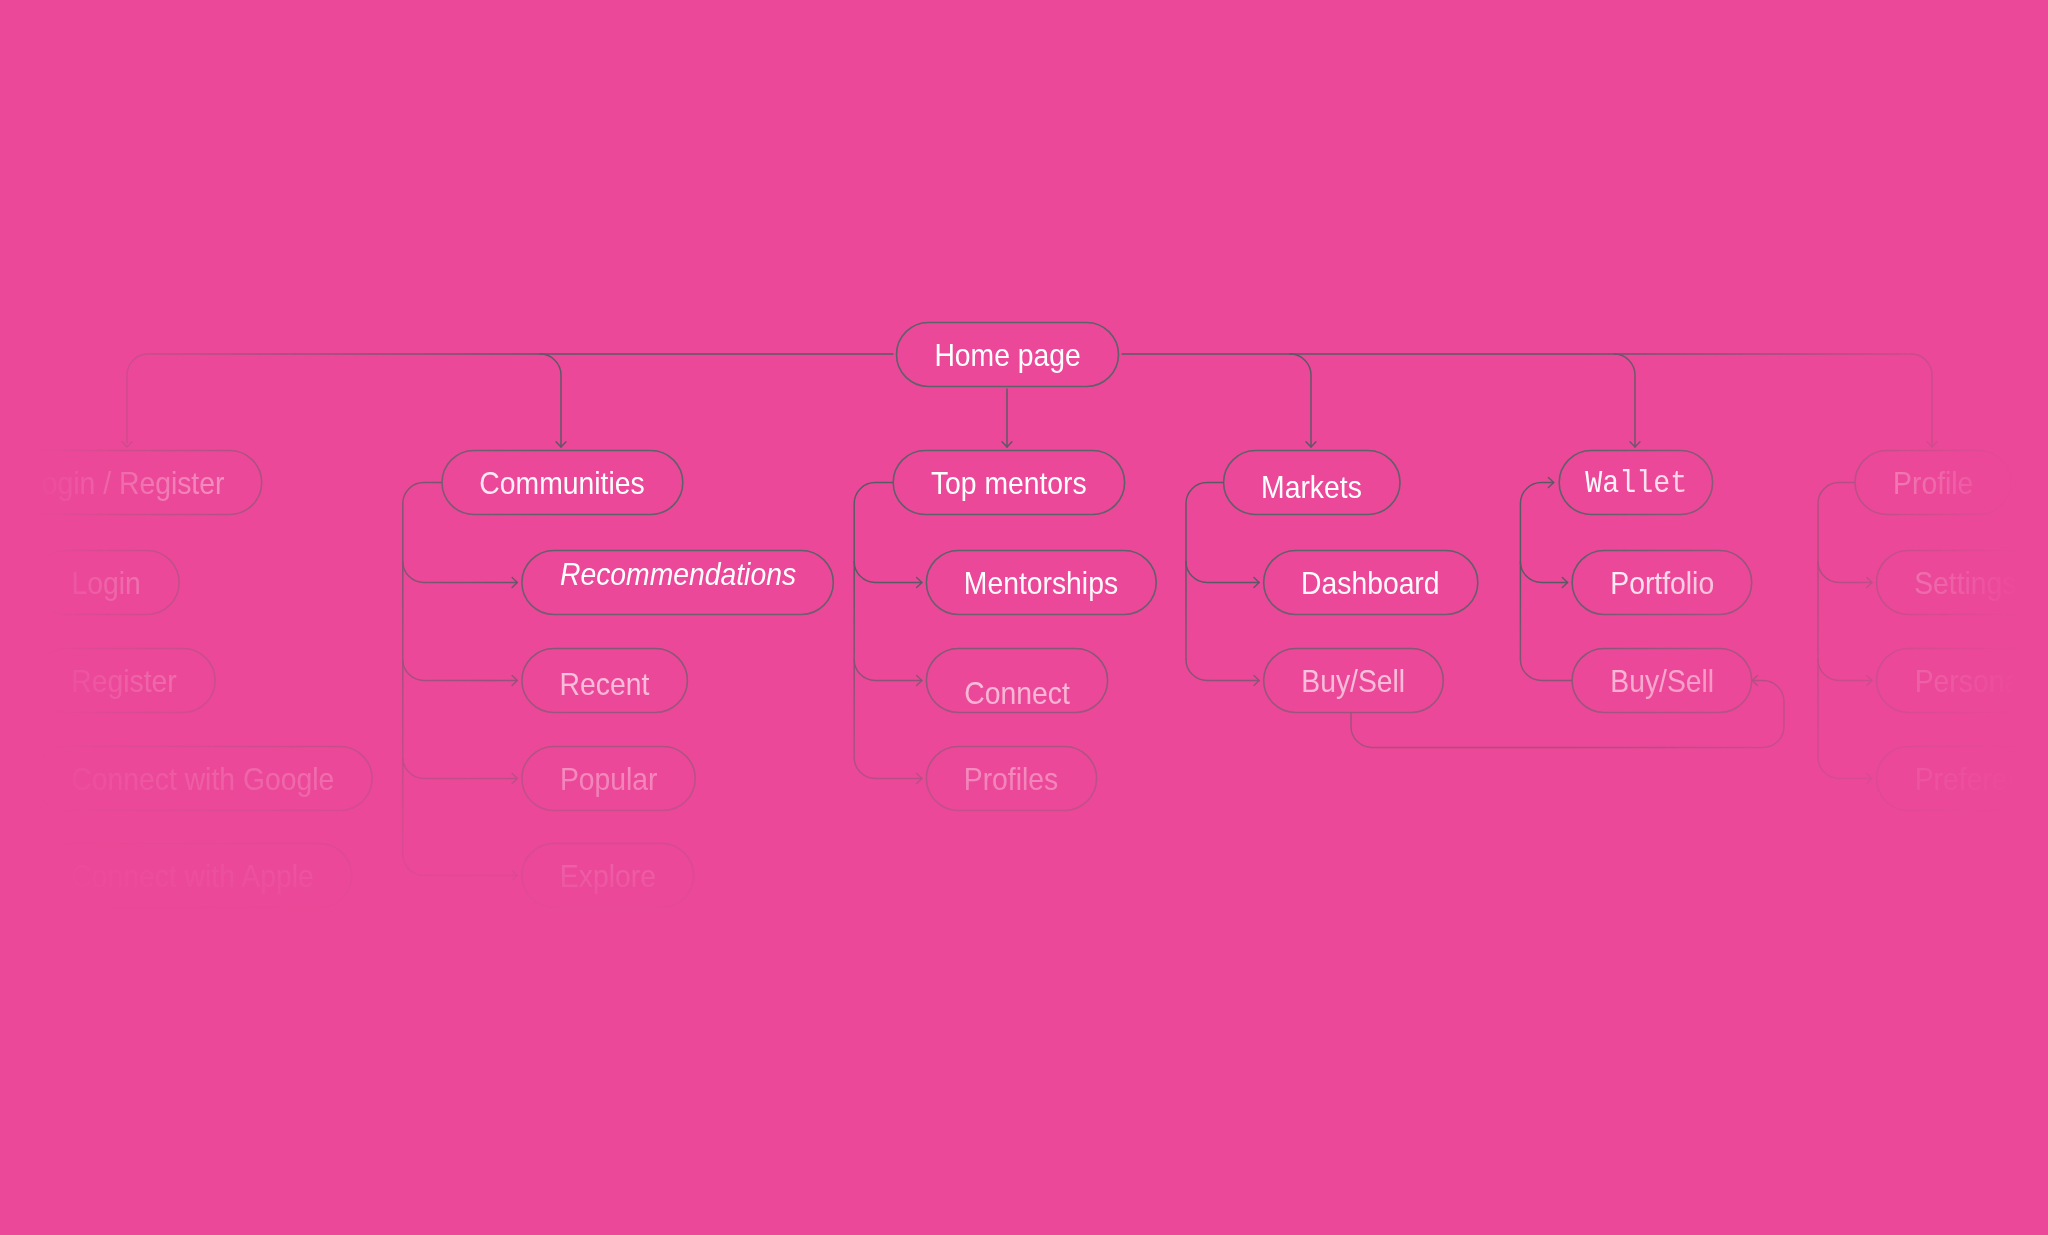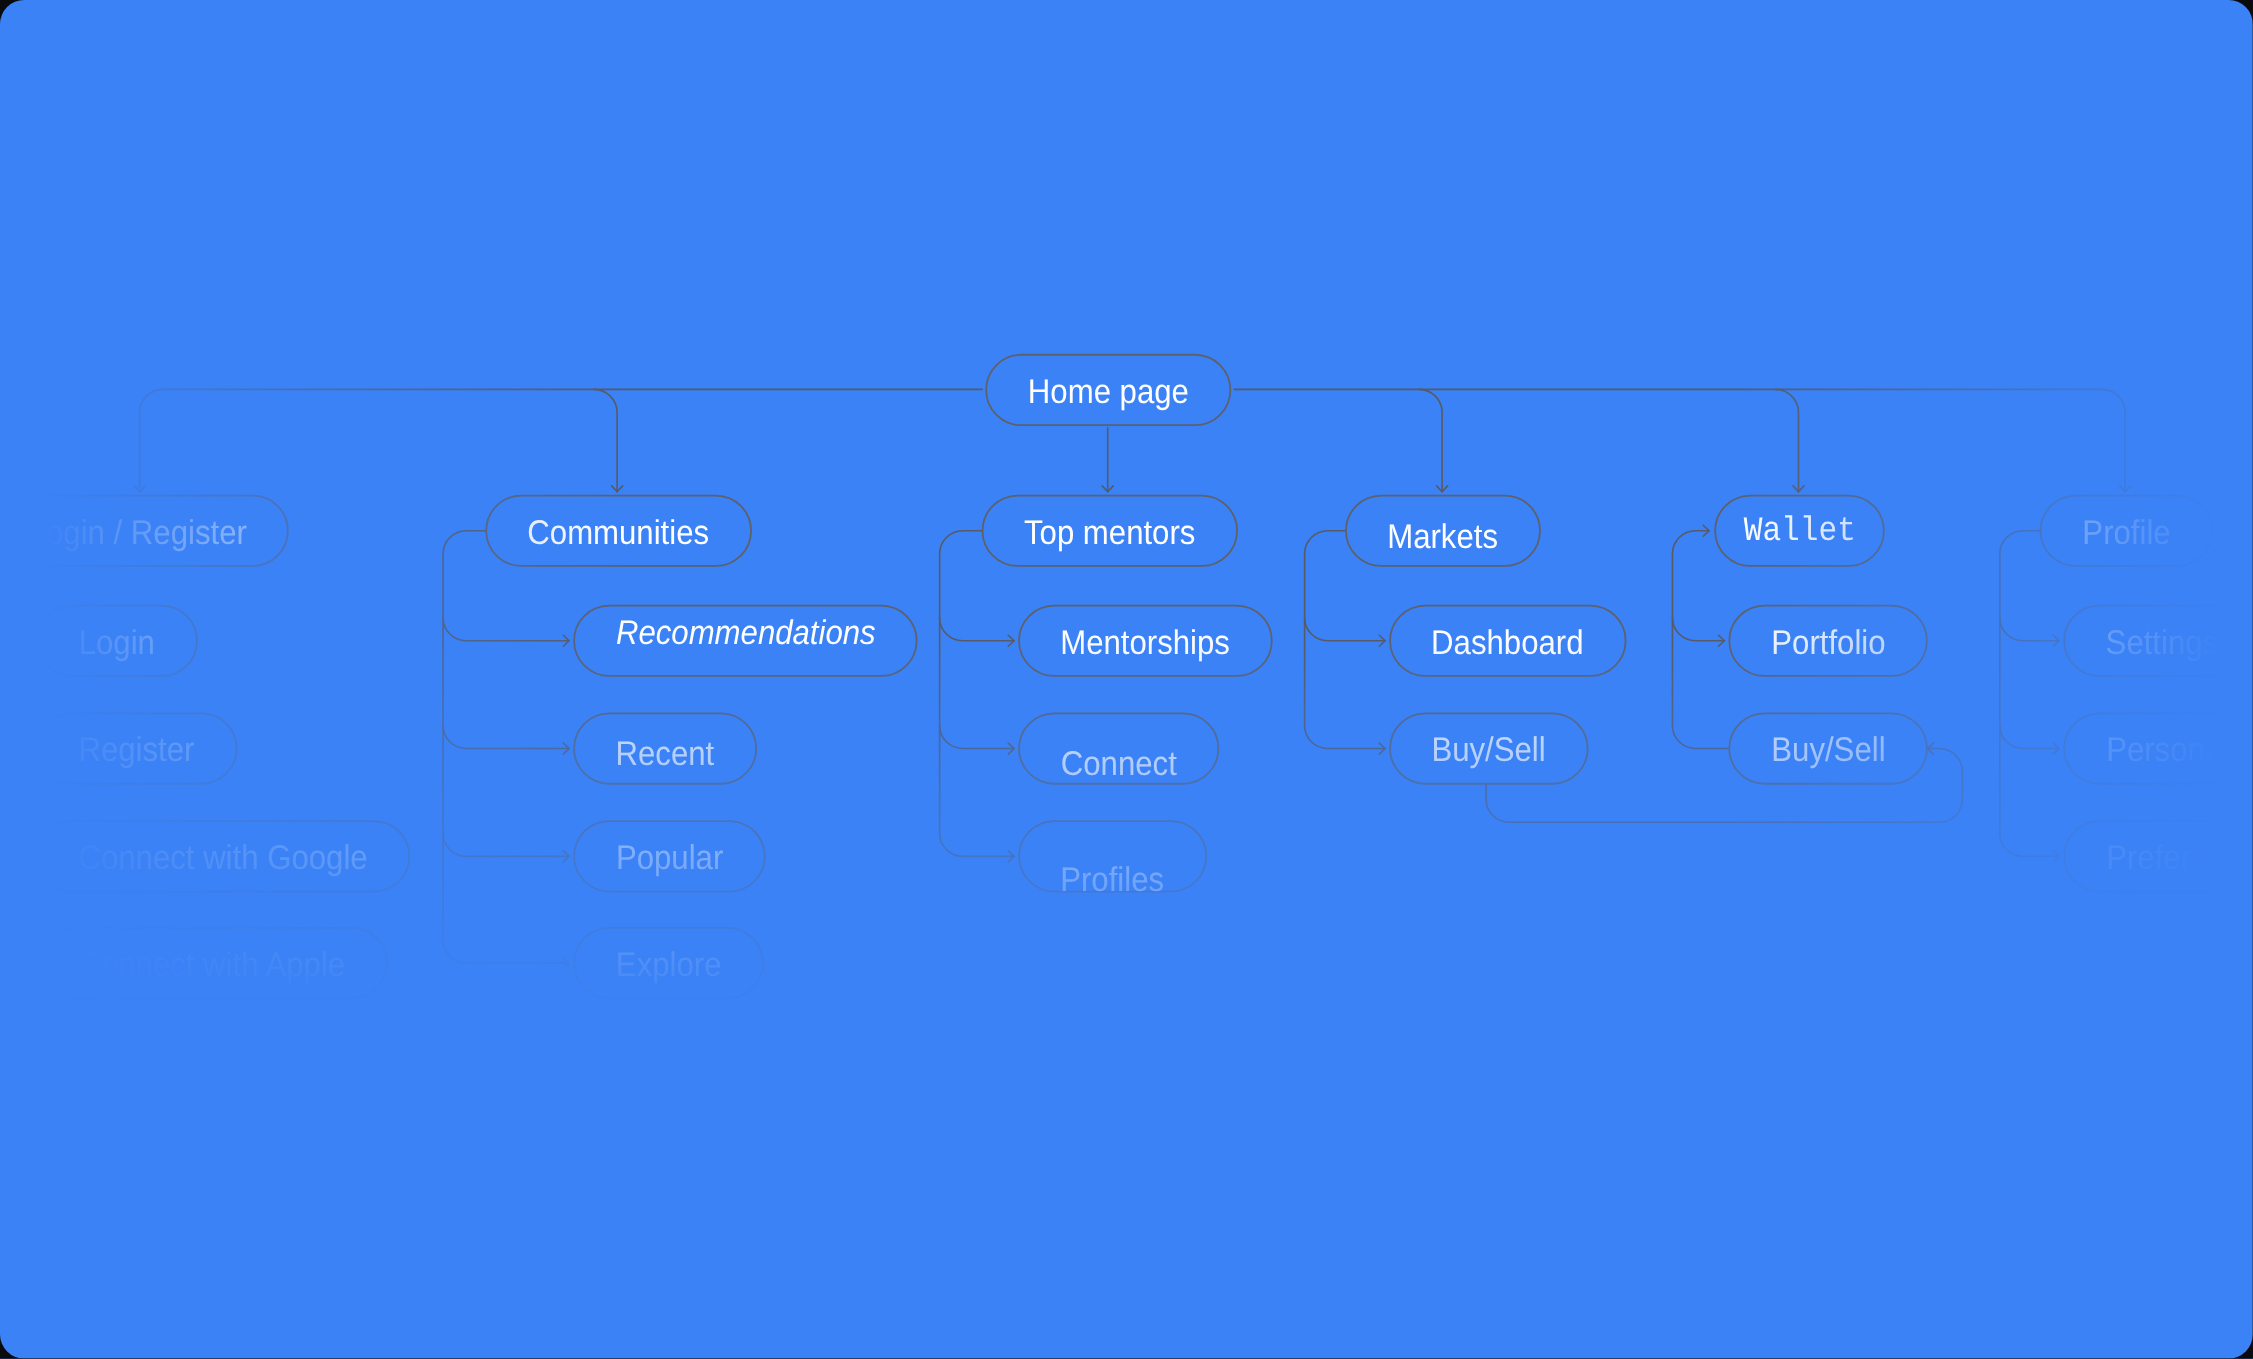--- a/index.html
+++ b/index.html
@@ -1,18 +1,18 @@
 <!DOCTYPE html>
 <html><head>
 <meta charset="utf-8">
 <title>Sitemap diagram</title>
 <style>
   html,body{margin:0;padding:0;background:#0b0b0d;}
-  #stage{position:relative;width:2048px;height:1235px;background:#3b82f6;overflow:hidden;
-         font-family:"Liberation Sans",sans-serif;border-radius:22px;}
+  #stage{position:relative;width:2048px;height:1235px;background:#ec4899;overflow:hidden;
+         font-family:"Liberation Sans",sans-serif;}
   #diagram{position:absolute;left:0;top:0;width:2048px;height:1235px;}
   .node{position:absolute;box-sizing:border-box;border:none;
         border-radius:999px;display:flex;align-items:center;justify-content:center;
         white-space:nowrap;line-height:1;font-size:31.2px;color:#fff;}
   .node span{display:block;transform:translateY(1.2px) scaleX(.908);transform-origin:center center;}
   
   #content{position:absolute;left:0;top:0;width:2048px;height:1235px;}
   #fadeH{position:absolute;left:0;top:0;width:2048px;height:1235px;
     -webkit-mask-image:linear-gradient(to right, rgba(0,0,0,0) 39px, rgba(0,0,0,.241) 143px, rgba(0,0,0,.445) 248px, rgba(0,0,0,.637) 353px, rgba(0,0,0,.821) 457px, #000 562px, #000 1578px, rgba(0,0,0,.79) 1667px, rgba(0,0,0,.584) 1755px, rgba(0,0,0,.381) 1843px, rgba(0,0,0,.183) 1931px, rgba(0,0,0,0) 2019px);
     mask-image:linear-gradient(to right, rgba(0,0,0,0) 39px, rgba(0,0,0,.241) 143px, rgba(0,0,0,.445) 248px, rgba(0,0,0,.637) 353px, rgba(0,0,0,.821) 457px, #000 562px, #000 1578px, rgba(0,0,0,.79) 1667px, rgba(0,0,0,.584) 1755px, rgba(0,0,0,.381) 1843px, rgba(0,0,0,.183) 1931px, rgba(0,0,0,0) 2019px);}
@@ -147,21 +147,21 @@
             </div>
       <div class="node" style="left: 892.7px; top: 450px; width: 232.4px; height: 65px; color: rgb(255, 255, 255);">
               <span>Top mentors</span>
             </div>
       <div class="node" style="left: 925.9px; top: 550px; width: 230.8px; height: 65px; color: rgb(255, 255, 255);">
               <span>Mentorships</span>
             </div>
       <div class="node" style="left: 925.9px; top: 648px; width: 182.2px; height: 65px; color: rgb(255, 255, 255); margin-top: 12px;">
               <span>Connect</span>
             </div>
-      <div class="node" style="left: 925.9px; top: 746px; width: 171.2px; height: 65px; color: rgb(255, 255, 255); margin-top: 20px;">
+      <div class="node" style="left: 925.9px; top: 746px; width: 171.2px; height: 65px; color: rgb(255, 255, 255);">
               <span>Profiles</span>
             </div>
       <div class="node" style="left: 1223.1px; top: 450px; width: 177.4px; height: 74px; color: rgb(255, 255, 255);">
               <span>Markets</span>
             </div>
       <div class="node" style="left: 1263.2px; top: 550px; width: 215.1px; height: 65px; color: rgb(255, 255, 255);">
               <span>Dashboard</span>
             </div>
       <div class="node" style="left: 1263.2px; top: 648px; width: 180.6px; height: 65px; color: rgb(255, 255, 255);">
               <span>Buy/Sell</span>

